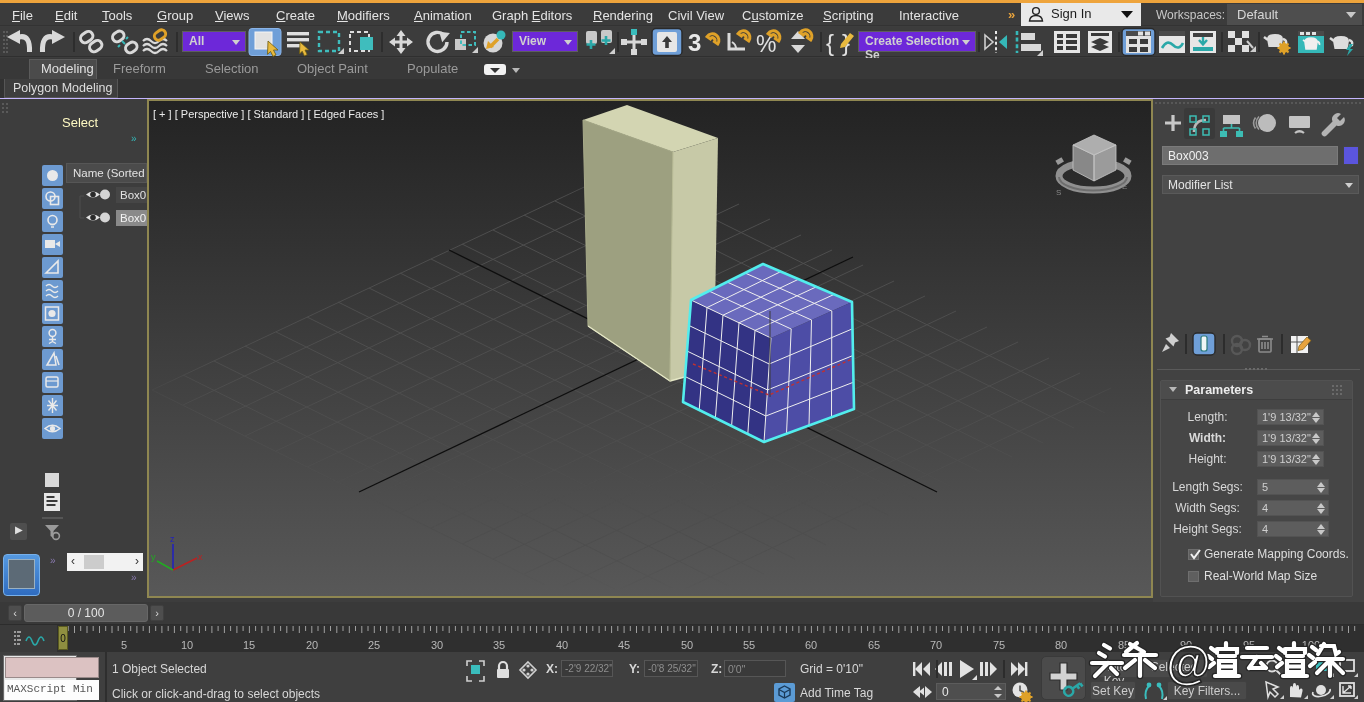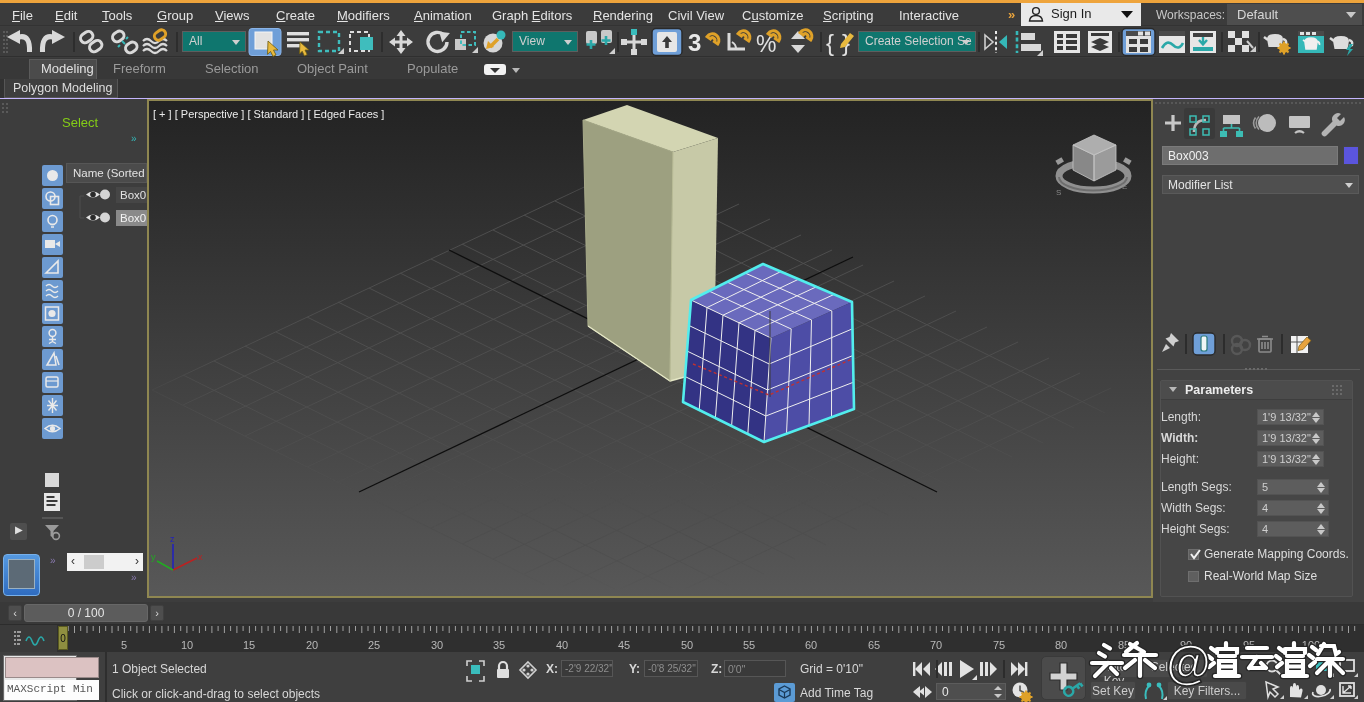--- a/index.html
+++ b/index.html
@@ -7,34 +7,34 @@
 body { font-family:"Liberation Sans", sans-serif; position:relative; }
 .abs { position:absolute; }
 #stage { position:absolute; left:0; top:0; width:1364px; height:702px; background:#3d3d3d; }
 
 #orangebar { left:0; top:0; width:1364px; height:3px; background:#eea43c; }
 #menubar { left:0; top:3px; width:1364px; height:23px; background:#3b3b3b; border-bottom:1px solid #333; }
 .mi { position:absolute; top:5px; font-size:13px; color:#e4e4e4; }
 .mi u { text-decoration:underline; }
 
 #toolbar { left:0; top:27px; width:1364px; height:30px; background:#3c3c3c; border-bottom:1px solid #2f2f2f; }
-.dd { position:absolute; background:#0f766e; border:1px solid #5e5e5e; color:#d0d0d0; font-size:12px; }
+.dd { position:absolute; background:#6d28d9; border:1px solid #5e5e5e; color:#d0d0d0; font-size:12px;font-weight:bold; }
 .dd .arr { position:absolute; right:5px; top:50%; margin-top:-2px; width:0; height:0; border-left:4px solid transparent; border-right:4px solid transparent; border-top:5px solid #cfcfcf; }
 
 #ribbonrow { left:0; top:58px; width:1364px; height:21px; background:#383838; }
 #polyrow { left:0; top:79px; width:1364px; height:20px; background:#323232; border-bottom:1px solid #c4b5fd; }
 .rtab { position:absolute; top:0; font-size:13px; color:#9a9a9a; }
 
 #vpframe { left:147px; top:99px; width:1006px; height:499px; background:#8f8751; }
 #vp { position:absolute; left:2px; top:2px; width:1002px; height:495px; }
 #vplabel { position:absolute; left:6px; top:9px; color:#ececec; font-size:11px; }
 
 #rpanel { left:1153px; top:99px; width:211px; height:503px; background:#424242; }
 .fld { position:absolute; background:#5d5d5d; border:1px solid #525252; color:#d6d6d6; font-size:12px; }
-.plabel { position:absolute; left:0; width:93px; text-align:left; font-size:12px; color:#d8d8d8; }
+.plabel { position:absolute; left:0; width:93px; text-align:center; font-size:12px; color:#d8d8d8; }
 .pfield { position:absolute; left:96px; width:67px; height:16px; background:#5d5d5d; border:1px solid #535353; }
 .pfield.pfw { width:72px; }
 .pfield span { position:absolute; left:4px; top:1px; font-size:11px; color:#cfcfcf; white-space:nowrap; }
 .pfield i.spn { position:absolute; right:2px; top:1px; width:9px; height:13px; }
 .pfield i.spn:before { content:""; position:absolute; left:0; top:1px; border-left:4px solid transparent; border-right:4px solid transparent; border-bottom:5px solid #c8c8c8; }
 .pfield i.spn:after { content:""; position:absolute; left:0; bottom:1px; border-left:4px solid transparent; border-right:4px solid transparent; border-top:5px solid #c8c8c8; }
 
 #tsrow { left:0; top:602px; width:1364px; height:23px; background:#393939; border-bottom:1px solid #2c2c2c; }
 #ruler { left:0; top:625px; width:1364px; height:27px; background:#2f2f2f; }
 #statusbar { left:0; top:652px; width:1364px; height:50px; background:#3f3f3f; }
@@ -310,21 +310,21 @@
     <svg width="10" height="14" style="position:absolute;left:1px;top:3px">
         <g fill="#5a5a5a">
           <rect x="1" y="1" width="2" height="2"></rect>
           <rect x="5" y="1" width="2" height="2"></rect>
           <rect x="1" y="5" width="2" height="2"></rect>
           <rect x="5" y="5" width="2" height="2"></rect>
           <rect x="1" y="9" width="2" height="2"></rect>
           <rect x="5" y="9" width="2" height="2"></rect>
         </g>
       </svg>
-    <span style="position:absolute;left:62px;top:16px;font-size:13px;color:#84cc16;">Select</span>
+    <span style="position:absolute;left:62px;top:16px;font-size:13px;color:#fef9c3;">Select</span>
     <span style="position:absolute;left:131px;top:34px;font-size:10px;color:#35b8b8;letter-spacing:-1px;">»</span>
 
     <svg width="24" height="300" viewBox="0 0 24 300" style="position:absolute;left:42px;top:66px">
       <g>
         <rect x="0" y="0" width="21" height="21" rx="2" fill="#6d9ad0"></rect>
           <circle cx="10.5" cy="10.5" r="5.5" fill="#e9e9e9"></circle>
         <rect x="0" y="23" width="21" height="21" rx="2" fill="#6d9ad0"></rect>
           <circle cx="8.5" cy="31.5" r="4.5" fill="none" stroke="#e9e9e9" stroke-width="1.6"></circle>
           <rect x="8.5" y="31.5" width="8" height="8" fill="none" stroke="#e9e9e9" stroke-width="1.6"></rect>
         <rect x="0" y="46" width="21" height="21" rx="2" fill="#6d9ad0"></rect>

